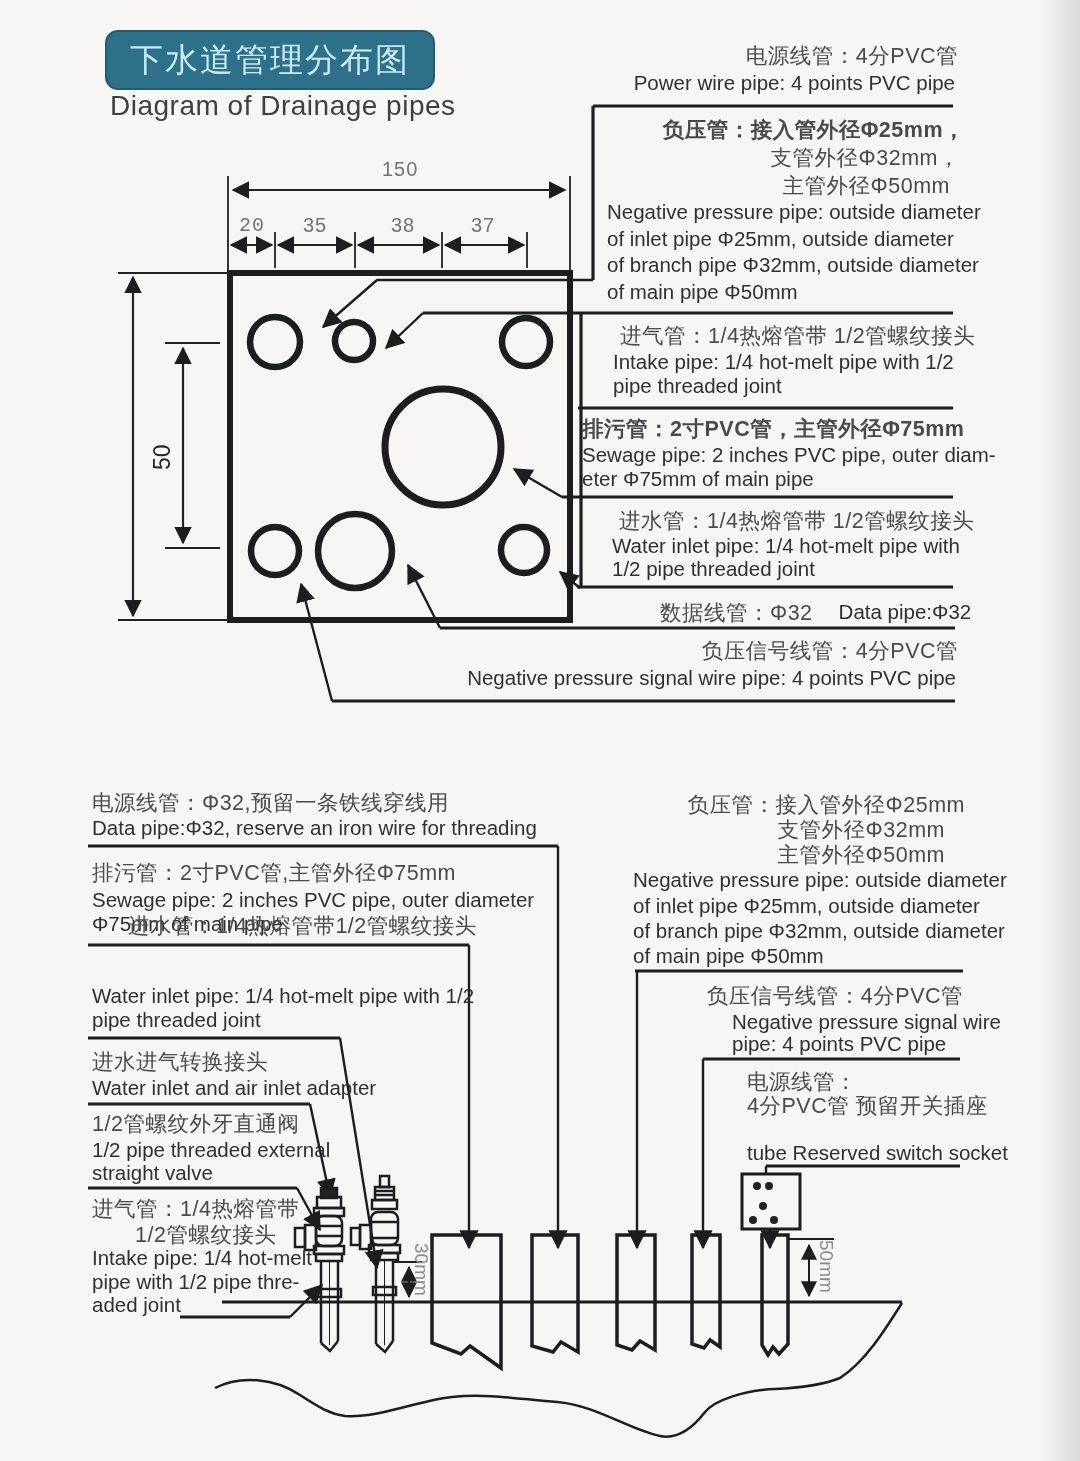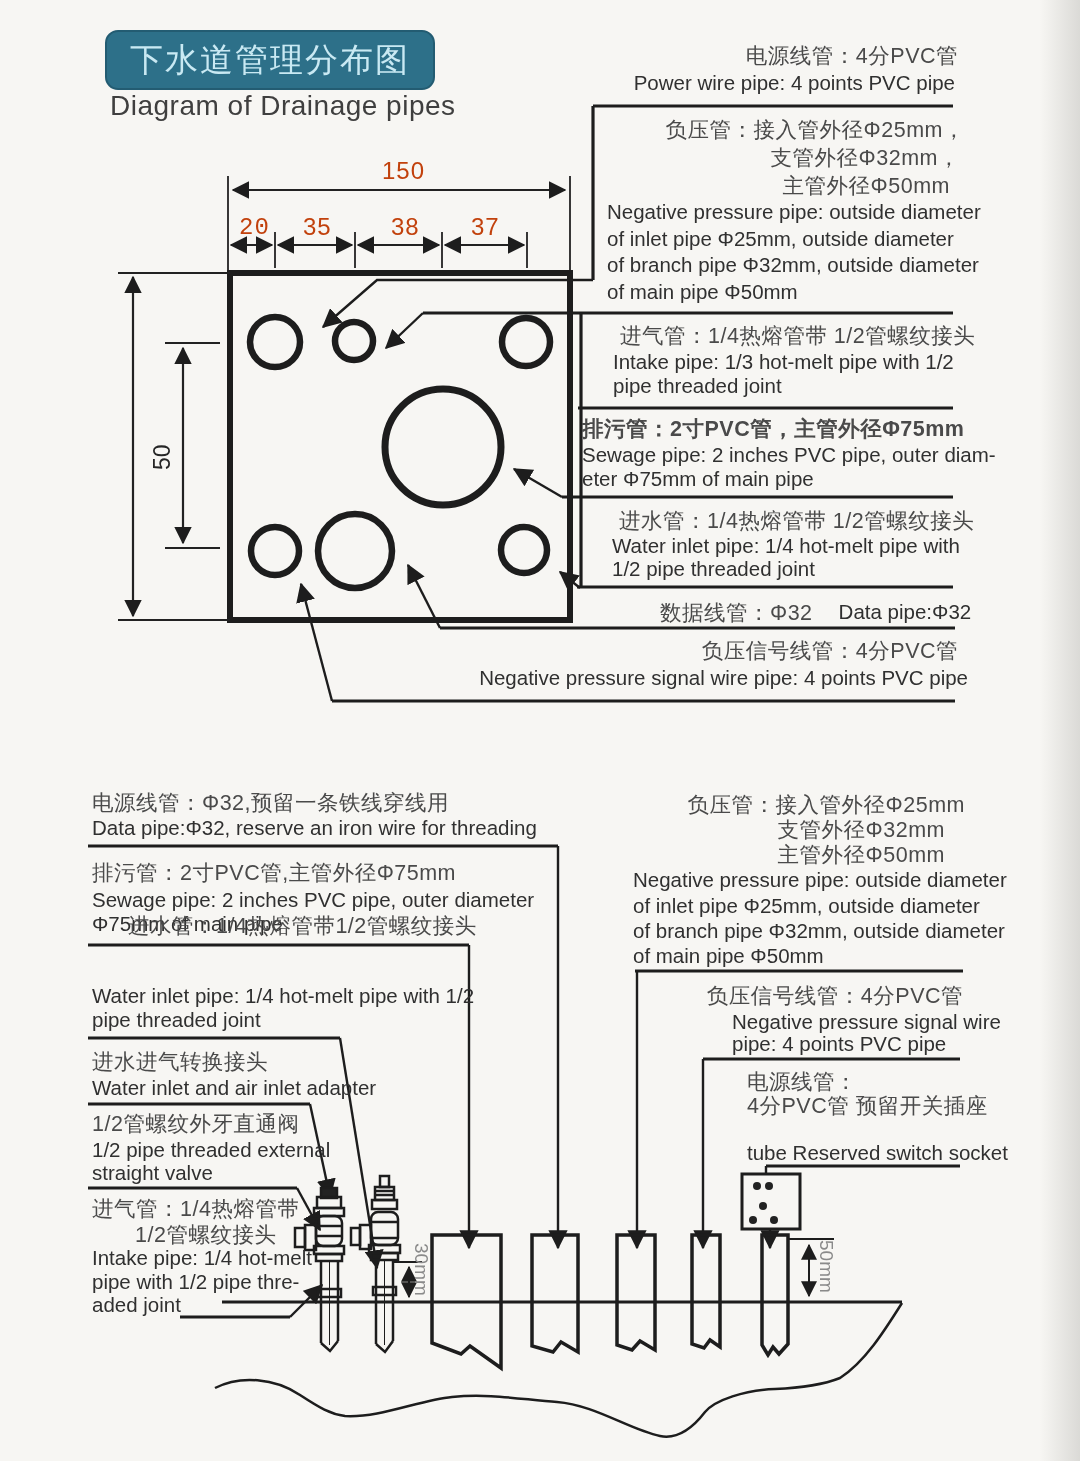--- a/index.html
+++ b/index.html
@@ -8,21 +8,21 @@
     background:#f7f6f3;overflow:hidden;
     font-family:"Liberation Sans","DejaVu Sans",sans-serif;
     color:#2b2b2b;
   }
   .edge-shade{position:absolute;right:0;top:0;width:40px;height:100%;
     background:linear-gradient(to right,rgba(0,0,0,0),rgba(90,90,85,0.18));}
   svg.lines{position:absolute;left:0;top:0;}
   .txt{position:absolute;white-space:nowrap;line-height:1.12;}
   .cn{font-size:21.5px;color:#4a4a4a;letter-spacing:0.5px;}
   .en{font-size:20.5px;color:#303030;}
-  .dimnum{font-size:24px;color:#c2410c;letter-spacing:1px;}
+  .dimnum{font-size:20px;color:#737373;letter-spacing:1px;}
   .vlabel{font-size:19px;color:#8a8a8a;transform-origin:0 0;transform:rotate(90deg);}
   .vlabel-ccw{font-size:23px;color:#262626;transform-origin:0 0;transform:rotate(-90deg);}
   .title-box{
     position:absolute;left:105px;top:30px;width:326px;height:56px;
     background:#2d7089;border:2px solid #235c72;border-radius:13px;
     color:#c9e9f3;font-size:33px;letter-spacing:2px;
     display:flex;align-items:center;justify-content:center;
   }
   .subtitle{position:absolute;left:110px;top:90px;font-size:28px;color:#3f3f3f;letter-spacing:0.5px;}
   .rowflex{display:flex;gap:26px;}
@@ -207,47 +207,47 @@
   <div class="txt dimnum" style="left:382px;top:158px;">150</div>
   <div class="txt dimnum" style="left:239px;top:215px;font-family:Liberation Mono, monospace;">20</div>
   <div class="txt dimnum" style="left:303px;top:214px;">35</div>
   <div class="txt dimnum" style="left:391px;top:214px;">38</div>
   <div class="txt dimnum" style="left:471px;top:214px;">37</div>
   <div class="txt vlabel-ccw" style="left:150px;top:470px;">50</div>
 
   <div class="txt cn" style="right:122px;top:44px;">电源线管：4分PVC管</div>
   <div class="txt en" style="right:125px;top:72px;">Power wire pipe: 4 points PVC pipe</div>
 
-  <div class="txt cn" style="right:115px;top:118px;">负压管：接入管外径Φ25mm，</div>
+  <div class="txt cn" style="right:115px;top:118px;font-weight:bold;">负压管：接入管外径Φ25mm，</div>
   <div class="txt cn" style="right:120px;top:146px;">支管外径Φ32mm，</div>
   <div class="txt cn" style="right:130px;top:174px;">主管外径Φ50mm</div>
   <div class="txt en" style="left:607px;top:201px;">Negative pressure pipe: outside diameter</div>
   <div class="txt en" style="left:607px;top:228px;">of inlet pipe Φ25mm, outside diameter</div>
   <div class="txt en" style="left:607px;top:254px;">of branch pipe Φ32mm, outside diameter</div>
   <div class="txt en" style="left:607px;top:281px;">of main pipe Φ50mm</div>
 
   <div class="txt cn" style="left:620px;top:324px;">进气管：1/4热熔管带 1/2管螺纹接头</div>
-  <div class="txt en" style="left:613px;top:351px;">Intake pipe: 1/3 hot-melt pipe with 1/2</div>
+  <div class="txt en" style="left:613px;top:351px;">Intake pipe: 1/4 hot-melt pipe with 1/2</div>
   <div class="txt en" style="left:613px;top:375px;">pipe threaded joint</div>
 
   <div class="txt cn" style="left:582px;top:417px;font-weight:bold;">排污管：2寸PVC管，主管外径Φ75mm</div>
   <div class="txt en" style="left:582px;top:444px;">Sewage pipe: 2 inches PVC pipe, outer diam-</div>
   <div class="txt en" style="left:582px;top:468px;">eter Φ75mm of main pipe</div>
 
   <div class="txt cn" style="left:619px;top:509px;">进水管：1/4热熔管带 1/2管螺纹接头</div>
   <div class="txt en" style="left:612px;top:535px;">Water inlet pipe: 1/4 hot-melt pipe with</div>
   <div class="txt en" style="left:612px;top:558px;">1/2 pipe threaded joint</div>
 
   <div class="txt rowflex" style="left:660px;top:601px;">
     <span class="cn">数据线管：Φ32</span>
     <span class="en">Data pipe:Φ32</span>
   </div>
 
   <div class="txt cn" style="right:122px;top:639px;">负压信号线管：4分PVC管</div>
-  <div class="txt en" style="right:112px;top:667px;">Negative pressure signal wire pipe: 4 points PVC pipe</div>
+  <div class="txt en" style="right:124px;top:667px;">Negative pressure signal wire pipe: 4 points PVC pipe</div>
 
   <div class="txt cn" style="left:92px;top:791px;">电源线管：Φ32,预留一条铁线穿线用</div>
   <div class="txt en" style="left:92px;top:817px;">Data pipe:Φ32, reserve an iron wire for threading</div>
 
   <div class="txt cn" style="left:92px;top:861px;">排污管：2寸PVC管,主管外径Φ75mm</div>
   <div class="txt en" style="left:92px;top:889px;">Sewage pipe: 2 inches PVC pipe, outer diameter</div>
   <div class="txt en" style="left:92px;top:913px;">Φ75mm of main pipe</div>
 
   <div class="txt cn" style="left:92px;top:914px;margin-left:36px;">进水管：1/4热熔管带1/2管螺纹接头</div>
   <div class="txt en" style="left:92px;top:985px;">Water inlet pipe: 1/4 hot-melt pipe with 1/2</div>

